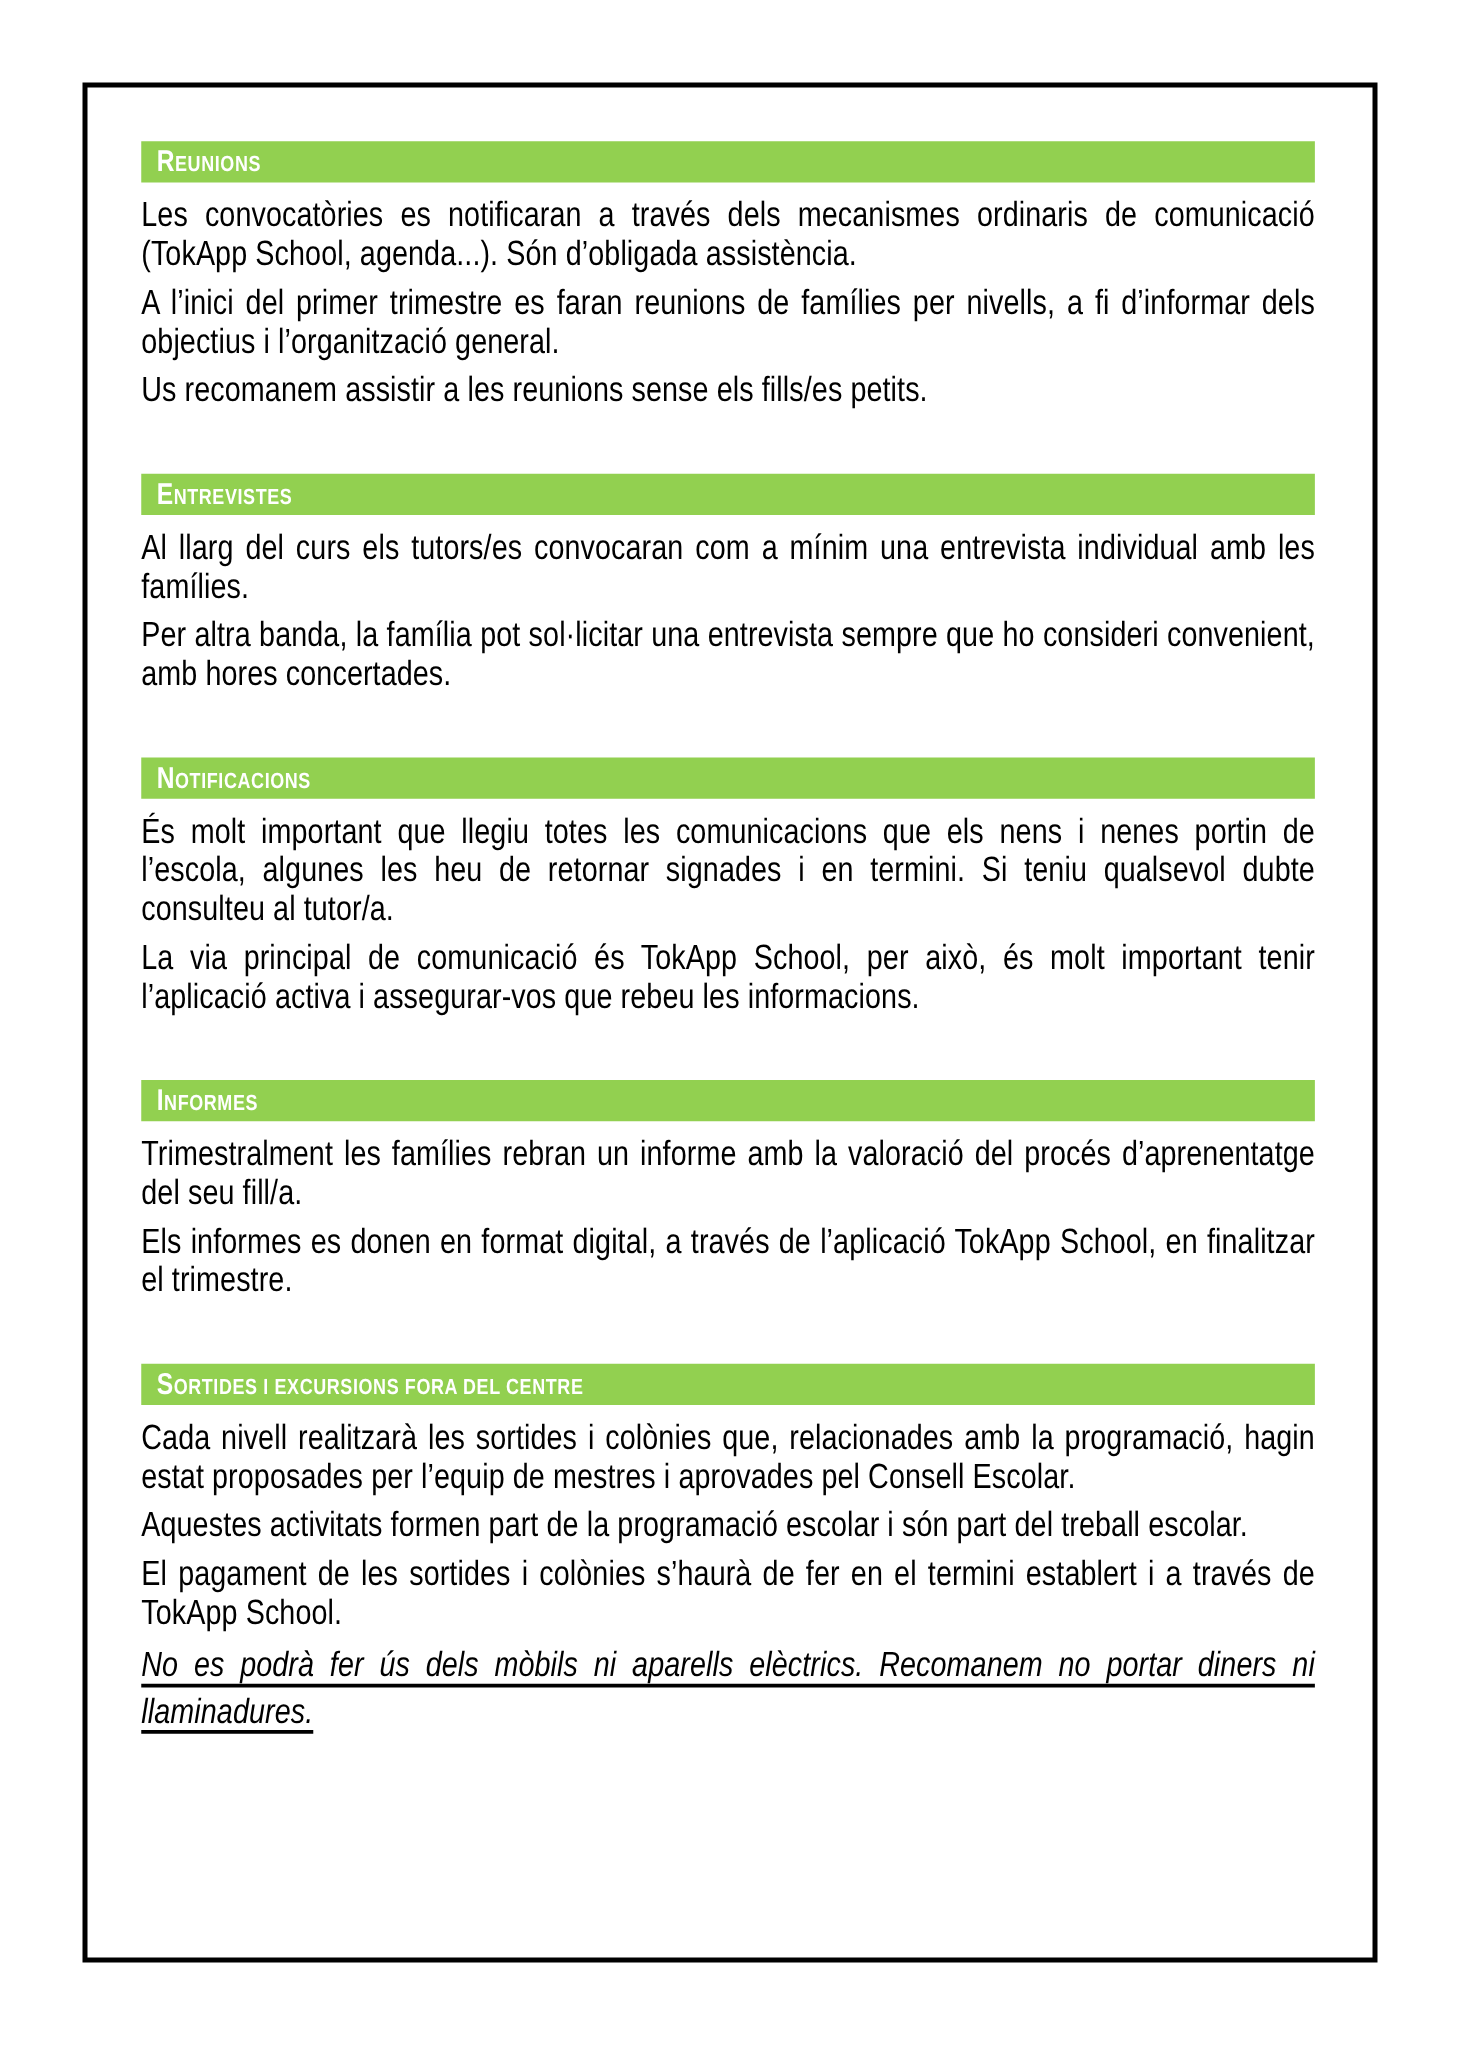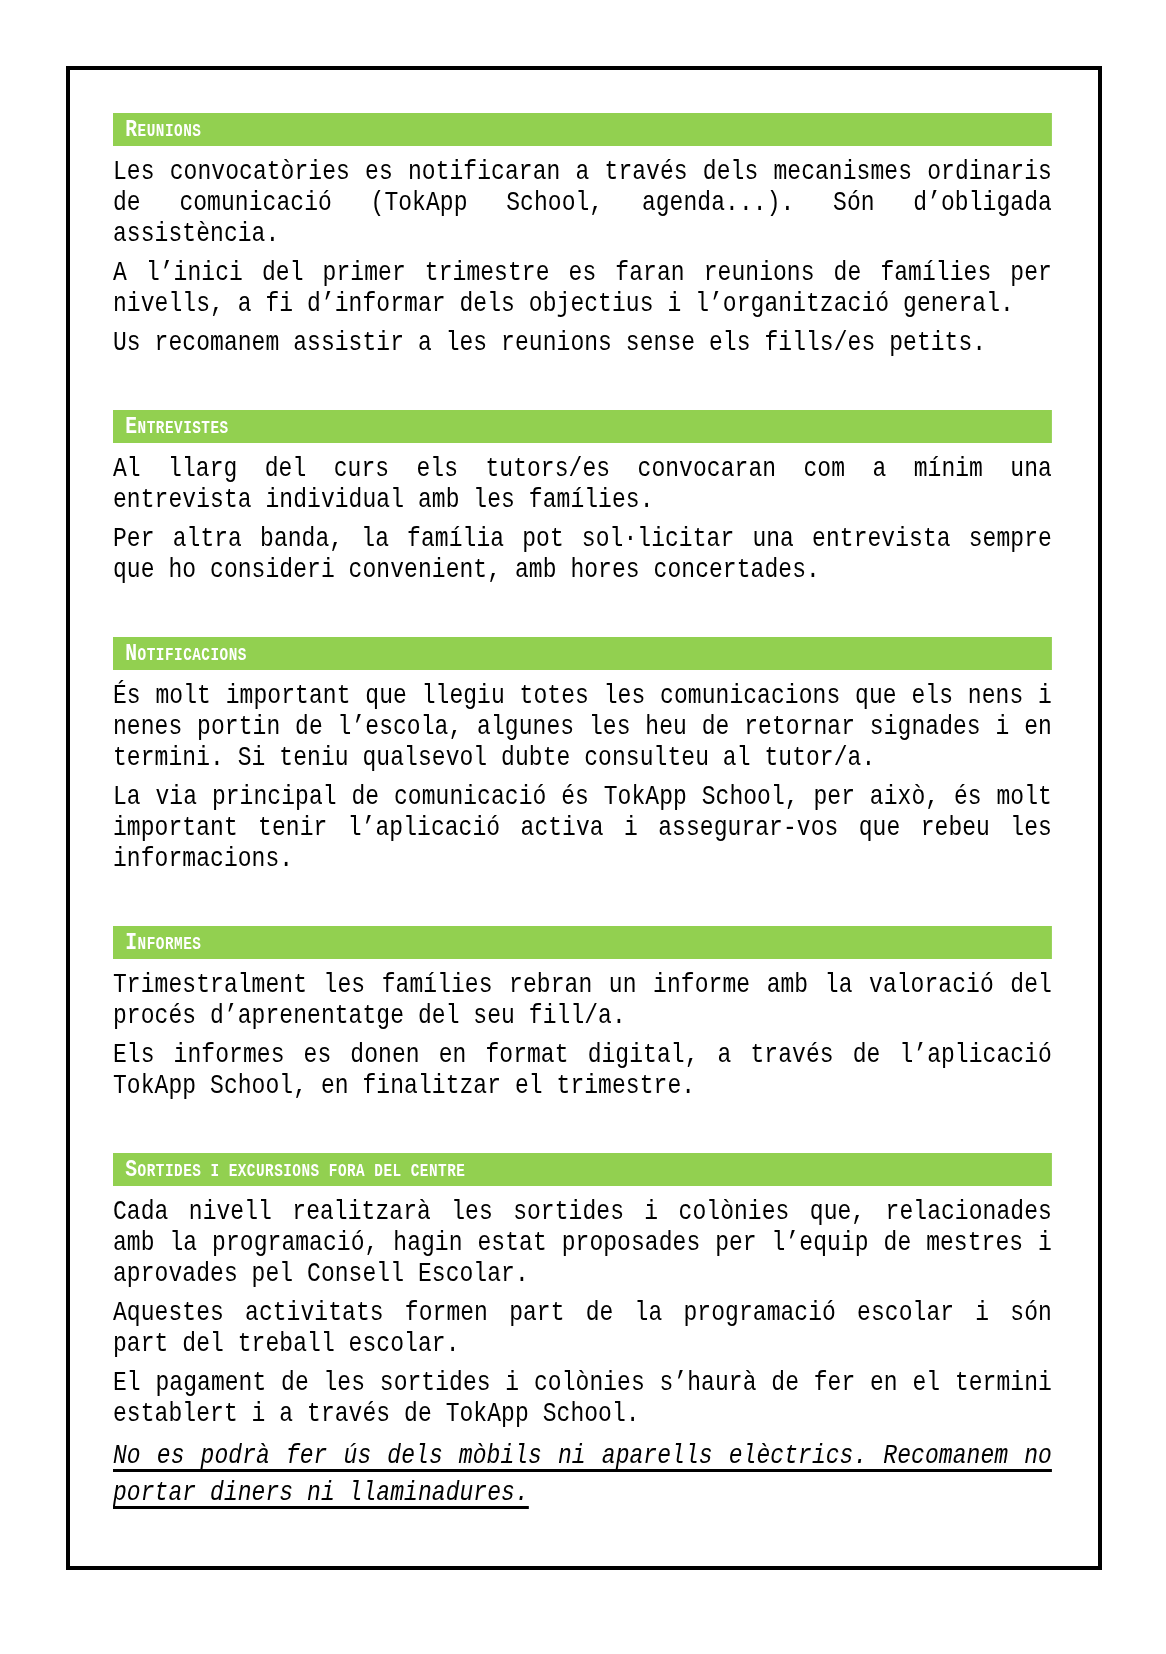--- a/index.html
+++ b/index.html
@@ -17,21 +17,20 @@
     position: absolute;
     left: 66px;
     top: 66px;
     width: 1036px;
     height: 1504px;
     box-sizing: border-box;
     border: 4px solid var(--frame-border, #000);
     padding: 43px 0 0 43px;
     background: #ffffff;
     overflow: hidden;
-    font-family: Liberation Mono, monospace;
   }
   
   .content {
     width: 1145px;
     transform: scaleX(0.82);
     transform-origin: 0 0;
     color: var(--body-text, #000);
     font-size: 28px;
     line-height: 31px;
   }

